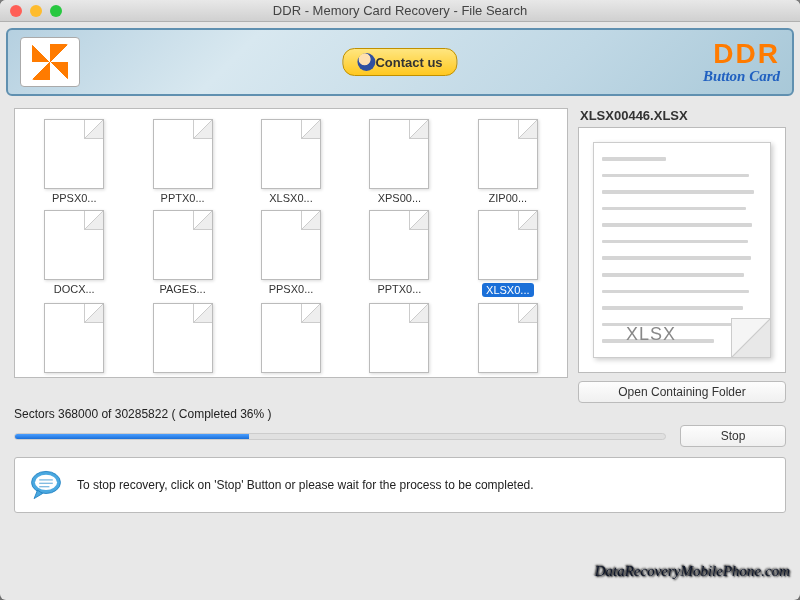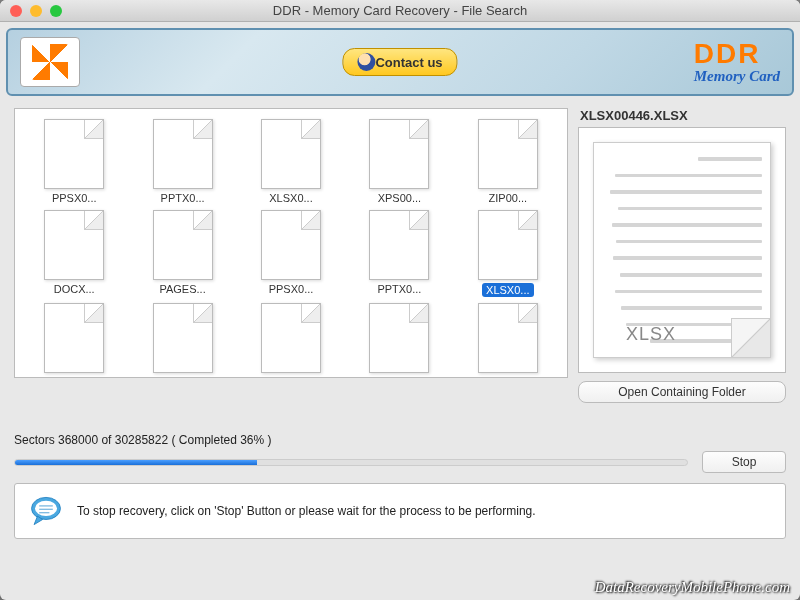--- a/index.html
+++ b/index.html
@@ -10,56 +10,56 @@
     .light { width: 12px; height: 12px; border-radius: 50%; }
     .light.red { background: #ff5f57; }
     .light.yellow { background: #febc2e; }
     .light.green { background: #28c840; }
     .title { position: absolute; left: 0; right: 0; text-align: center; font-size: 13px; color: #444; pointer-events: none; }
     .header { height: 68px; background: linear-gradient(135deg, #b5d0e0 0%, #d8e8f0 30%, #c0d8e5 70%, #a8c8d8 100%); border: 2px solid #6090b0; border-radius: 6px; margin: 6px; display: flex; align-items: center; padding: 0 12px; position: relative; }
     .logo-box { width: 60px; height: 50px; background: #fff; border: 1px solid #aaa; border-radius: 4px; display: flex; align-items: center; justify-content: center; }
     .logo-pattern { width: 36px; height: 36px; background: repeating-conic-gradient(#ff7b00 0deg 45deg, #fff 45deg 90deg); border-radius: 2px; }
     .contact-btn { position: absolute; left: 50%; transform: translateX(-50%); background: linear-gradient(#ffe680, #ffc820); border: 1px solid #c09000; border-radius: 12px; padding: 4px 14px; display: flex; align-items: center; font-size: 13px; font-weight: bold; color: #333; cursor: pointer; }
     .contact-icon { width: 18px; height: 18px; border-radius: 50%; background: radial-gradient(circle at 40% 35%, #ffe0b0 35%, #3050a0 40%); }
-    .brand { margin-left: auto; text-align: left; }
+    .brand { margin-left: auto; text-align: right; }
     .brand-ddr { font-family: "Arial Black", sans-serif; font-size: 28px; font-weight: 900; color: #ff7b00; letter-spacing: 2px; line-height: 1; }
     .brand-sub { font-family: Georgia, serif; font-style: italic; font-size: 15px; color: #2060c0; font-weight: bold; }
     .content { flex: 1; padding: 6px 14px 10px; display: flex; flex-direction: column; }
     .main-row { display: flex; gap: 10px; }
     .file-area { flex: 1; background: #fff; border: 1px solid #bbb; height: 270px; overflow: hidden; padding: 10px; }
     .file-grid { display: grid; grid-template-columns: repeat(5, 1fr); gap: 6px 10px; }
     .file-item { display: flex; flex-direction: column; align-items: center; cursor: pointer; }
     .file-icon { width: 60px; height: 70px; background: #fff; border: 1px solid #bbb; position: relative; box-shadow: 1px 1px 3px rgba(0,0,0,0.15); }
     .file-icon::after { content: ""; position: absolute; top: 0; right: 0; width: 18px; height: 18px; background: linear-gradient(135deg, transparent 48%, #ccc 50%, #eee 52%); border-left: 1px solid #ccc; border-bottom: 1px solid #ccc; }
     .file-label { font-size: 11px; color: #333; margin-top: 3px; max-width: 70px; white-space: nowrap; overflow: hidden; text-overflow: ellipsis; text-align: center; }
     .file-item.selected .file-label { background: #1a6fd8; color: #fff; border-radius: 3px; padding: 1px 4px; }
     .preview-col { width: 208px; display: flex; flex-direction: column; }
     .preview-title { font-size: 13px; font-weight: bold; color: #333; margin-bottom: 4px; padding-left: 2px; }
     .preview-box { height: 246px; background: #fff; border: 1px solid #bbb; display: flex; align-items: center; justify-content: center; padding: 14px; }
-    .preview-doc { width: 100%; height: 100%; background: #fff; border: 1px solid #ccc; box-shadow: 2px 2px 5px rgba(0,0,0,0.2); position: relative; padding: 14px 8px; display: flex; flex-direction: column; gap: 13px; align-items: flex-end; }
+    .preview-doc { width: 100%; height: 100%; background: #fff; border: 1px solid #ccc; box-shadow: 2px 2px 5px rgba(0,0,0,0.2); position: relative; padding: 14px 8px; display: flex; flex-direction: column; gap: 13px; }
     .preview-doc::after { content: ""; position: absolute; bottom: 0; right: 0; width: 38px; height: 38px; background: linear-gradient(315deg, #e8e8e8 48%, #ccc 50%, #f5f5f5 52%); border-top: 1px solid #ccc; border-left: 1px solid #ccc; }
     .doc-line { height: 5px; background: #d5d5d5; border-radius: 1px; }
     .doc-type { position: absolute; bottom: 12px; left: 32px; font-size: 18px; font-weight: 300; color: #888; letter-spacing: 1px; }
     .mac-btn { background: linear-gradient(#fdfdfd, #f0f0f0); border: 1px solid #bbb; border-radius: 4px; font-size: 12px; padding: 3px 10px; cursor: pointer; color: #333; }
     .mac-btn:disabled { color: #aaa; cursor: default; }
-    .open-folder-btn { margin-top: 8px; width: 100%; border-radius: 8px; }
-    .progress-section { margin-top: 30px; }
+    .open-folder-btn { margin-top: 8px; width: 100%; }
+    .progress-section { margin-top: 4px; }
     .progress-label { font-size: 12px; color: #222; margin-bottom: 4px; }
     .progress-row { display: flex; align-items: center; gap: 14px; }
     .progress-bar { flex: 1; height: 7px; background: #e0e0e0; border-radius: 4px; overflow: hidden; border: 1px solid #ccc; }
     .progress-fill { height: 100%; background: linear-gradient(#4a9eff, #1a6fd8); width: 36%; }
-    .stop-btn { width: 84px; }
+    .stop-btn { width: 106px; }
     .proc-label { font-size: 12px; color: #222; margin-top: 8px; }
     .bottom-btns { display: flex; gap: 14px; margin-top: 6px; align-items: center; }
     .bottom-btns .mac-btn { width: 100px; }
     .spacer { flex: 1; }
     .info-box { margin-top: 10px; background: #fff; border: 1px solid #bbb; border-radius: 3px; padding: 10px 14px; display: flex; align-items: center; gap: 14px; }
     .info-icon { width: 34px; height: 34px; flex-shrink: 0; }
     .info-text { font-size: 12px; color: #222; }
-    .watermark { position: absolute; bottom: 4px; right: 10px; font-style: italic; font-size: 15px; color: #ffffff; text-shadow: 1px 1px 2px #000, -1px -1px 2px #000; font-family: Georgia, serif; }
+    .watermark { position: absolute; bottom: 20px; right: 10px; font-style: italic; font-size: 15px; color: #0f172a; text-shadow: 1px 1px 2px #000, -1px -1px 2px #000; font-family: Georgia, serif; }
   </style>
 </head>
 <body>
 
 <div class="window">
   <div class="titlebar">
     <div class="traffic-lights">
       <div class="light red"></div>
       <div class="light yellow"></div>
       <div class="light green"></div>
@@ -70,21 +70,21 @@
   <div class="header">
     <div class="logo-box">
       <div class="logo-pattern"></div>
     </div>
     <button class="contact-btn">
       <span class="contact-icon"></span>
       <span>Contact us</span>
     </button>
     <div class="brand">
       <div class="brand-ddr">DDR</div>
-      <div class="brand-sub">Memory Card</div>
+      <div class="brand-sub">Button Card</div>
     </div>
   </div>
 
   <div class="content">
     <div class="main-row">
       <div class="file-area">
         <div class="file-grid" id="file-grid">
             <div class="file-item">
               <div class="file-icon"></div>
               <div class="file-label">PPSX0...</div>
@@ -182,18 +182,18 @@
 
     <div class="info-box">
       <svg class="info-icon" viewBox="0 0 40 40">
         <ellipse cx="20" cy="17" rx="17" ry="13" fill="#4aa8e0" stroke="#2080c0" stroke-width="1"></ellipse>
         <ellipse cx="20" cy="17" rx="13" ry="9" fill="#fff"></ellipse>
         <path d="M 10 26 L 6 36 L 16 30 Z" fill="#4aa8e0" stroke="#2080c0" stroke-width="1"></path>
         <line x1="12" y1="14" x2="28" y2="14" stroke="#7ab8e0" stroke-width="1.5"></line>
         <line x1="12" y1="18" x2="28" y2="18" stroke="#7ab8e0" stroke-width="1.5"></line>
         <line x1="12" y1="22" x2="24" y2="22" stroke="#7ab8e0" stroke-width="1.5"></line>
       </svg>
-      <div class="info-text">To stop recovery, click on 'Stop' Button or please wait for the process to be performing.</div>
+      <div class="info-text">To stop recovery, click on 'Stop' Button or please wait for the process to be completed.</div>
     </div>
   </div>
 </div>
 
 <div class="watermark">DataRecoveryMobilePhone.com</div>
 
 </body></html>

